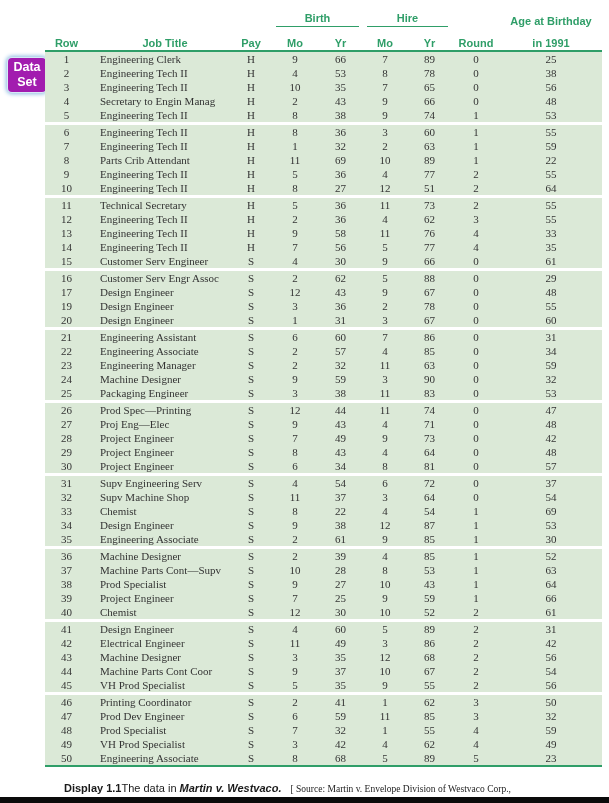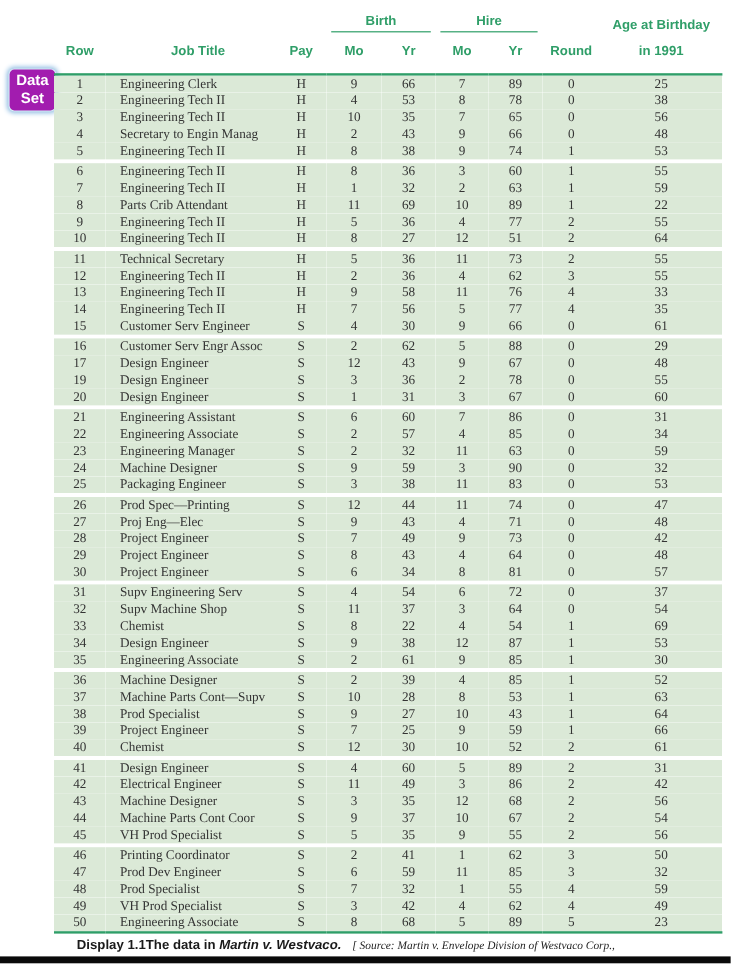--- a/index.html
+++ b/index.html
@@ -34,21 +34,21 @@
   .vtable th,.vtable td{padding:0;margin:0;}
   thead th{
     font-family:Liberation Sans, sans-serif;
     font-weight:bold;
     font-size:11px;
     color:#2f9e68;
     vertical-align:bottom;
     text-align:center;
   }
   tr.hdr-top th{height:21px;}
-  tr.hdr-cols th{height:22px;border-bottom:2.5px solid #2f9e68;padding-bottom:12px;}
+  tr.hdr-cols th{height:22px;border-bottom:2.5px solid #2f9e68;padding-bottom:1px;}
   th.job-h{text-align:center;padding-left:12px;}
   .grp-line{
     border-bottom:1.5px solid #2f9e68;
     padding-bottom:2px;margin:0 4px;
   }
   .age-h{line-height:12px;padding-bottom:0;}
   
   tr.data-row td{
     height:14px;
     line-height:14px;
@@ -65,25 +65,24 @@
   
   .caption{
     position:absolute;left:64px;top:782px;
     width:545px;
     white-space:nowrap;
     font-family:"Liberation Sans", sans-serif;
     font-size:11px;
     color:#1a1a1a;
   }
   .caption .disp{font-weight:bold;margin-right:0;}
-  .caption .tdesc{font-weight:bold;}
+  .caption .tdesc{font-weight:normal;}
   .caption .case{font-weight:bold;font-style:italic;}
   .caption .src{
     font-family:"Liberation Serif", serif;
-    font-style:italic;
     font-size:9.5px;
     color:#222222;
     margin-left:6px;
   }
   
   .bottom-bar{
     position:absolute;left:0;bottom:0;
     width:609px;height:6px;
     background:#0a0a0a;
   }

